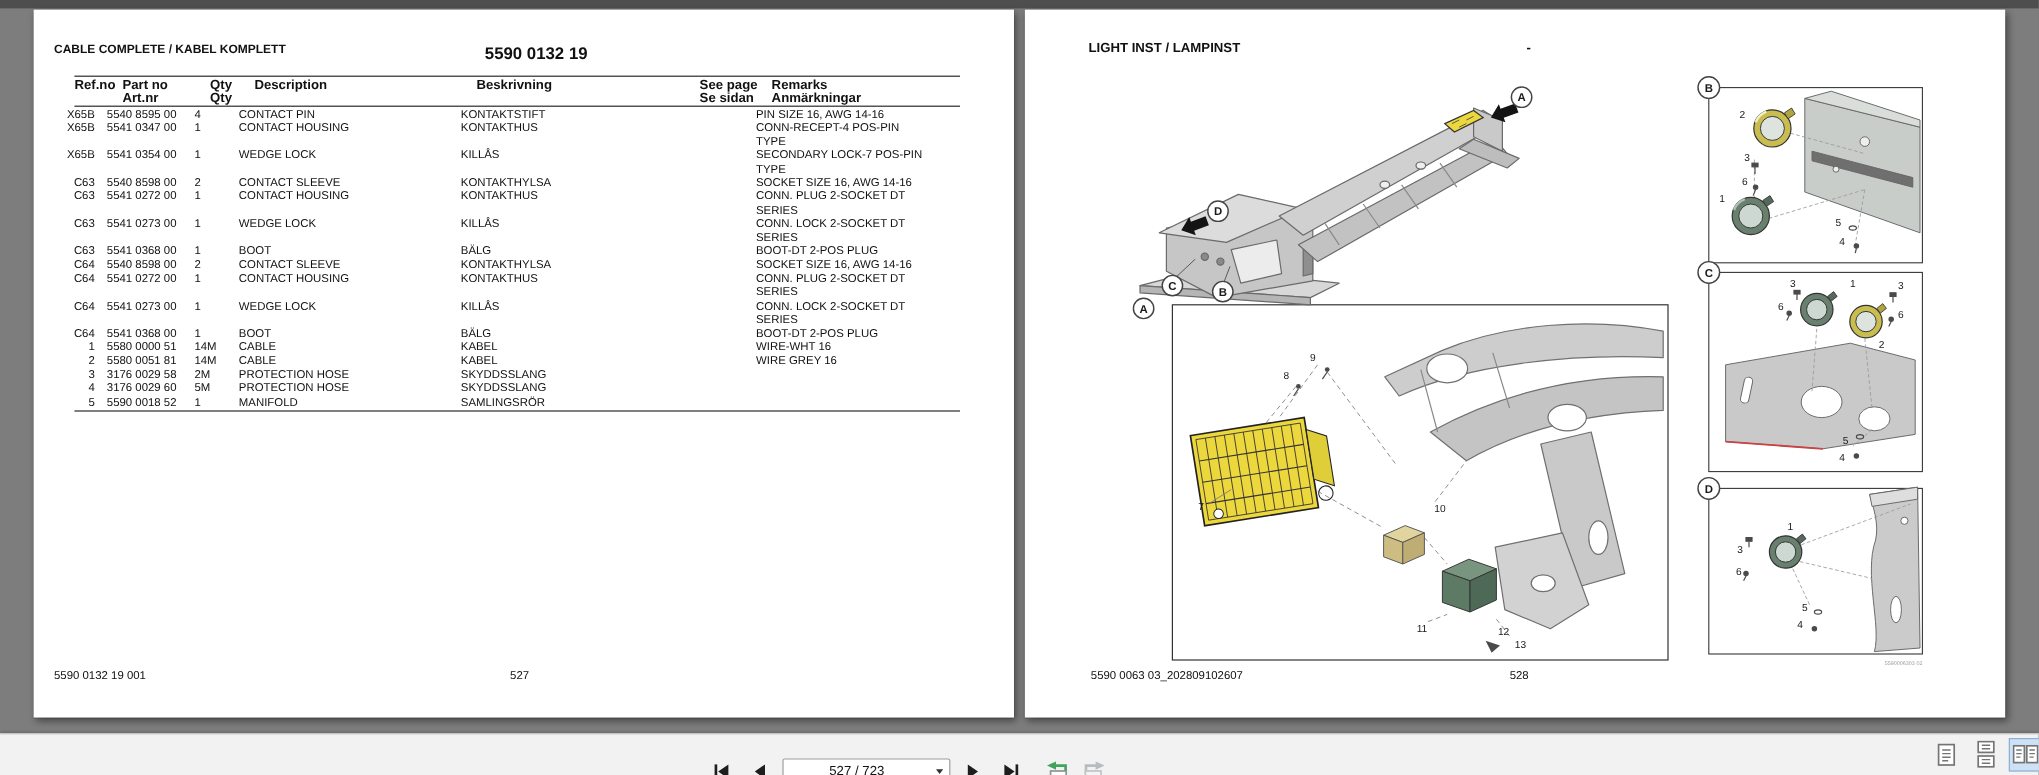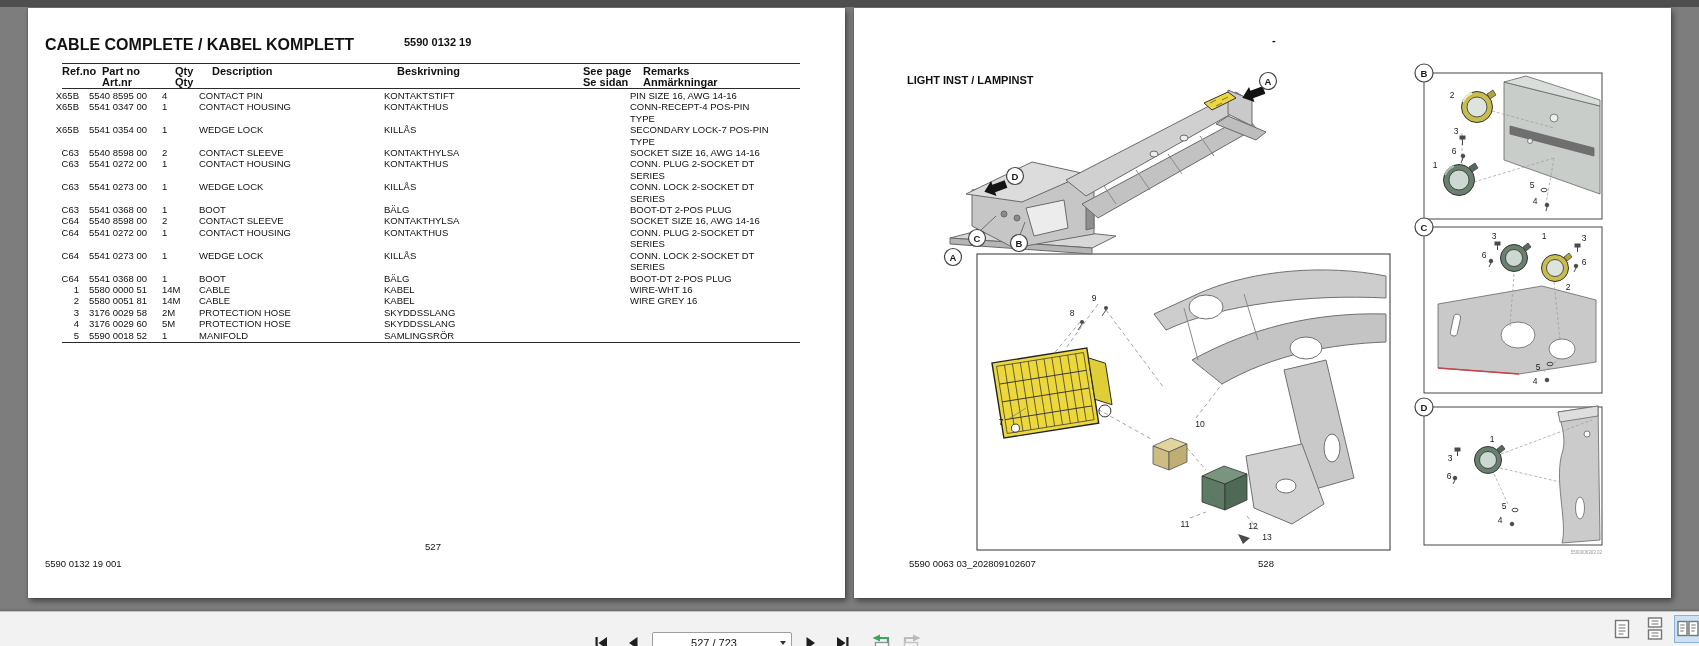--- a/index.html
+++ b/index.html
@@ -5,37 +5,37 @@
   html,body{margin:0;padding:0;}
   body{width:1699px;height:646px;background:#7d7d7d;overflow:hidden;position:relative;
        font-family:"Liberation Sans",sans-serif;-webkit-font-smoothing:antialiased;}
   .top-strip{position:absolute;top:0;left:0;width:100%;height:7px;background:#4e4e4e;}
   .page{position:absolute;top:8px;height:590px;width:817px;background:#fff;
         box-shadow:2px 3px 6px rgba(0,0,0,.45),0 0 1px rgba(0,0,0,.55);}
   .left-page{left:28px;}
   .right-page{left:854px;}
 
   
-  .lp-title{position:absolute;left:17px;top:28px;font-size:16px;font-weight:bold;color:#111;}
-  .lp-docnum{position:absolute;left:357px;top:28px;font-size:11px;font-weight:bold;color:#111;padding-left:19px;}
+  .lp-title{position:absolute;left:17px;top:28px;font-size:10px;font-weight:bold;color:#111;}
+  .lp-docnum{position:absolute;left:357px;top:28px;font-size:14px;font-weight:bold;color:#111;padding-left:19px;}
   .t-rule{position:absolute;left:34px;width:738px;height:0;border-top:1px solid #2b2b2b;}
   .rule-top{top:55px}.rule-mid{top:80px}.rule-bot{top:334px}
   .t-head{position:absolute;left:34px;top:58px;width:738px;display:grid;
           grid-template-columns:40px 73px 37px 185px 186px 60px 157px;
           font-size:11px;font-weight:bold;line-height:10.5px;color:#111;}
   .t-body{position:absolute;left:21px;top:82px;width:738px;font-size:9.5px;line-height:11.4px;color:#111;}
   .t-row{display:grid;grid-template-columns:40px 73px 37px 185px 186px 60px 157px;}
   .h-ref,.c-ref{text-align:right;padding-right:10px;}
   .hcell span{display:block;}
   .c-remarks{white-space:pre-line;}
   .lp-footer-ref{position:absolute;left:17px;top:550px;font-size:9.5px;color:#111;text-align:center;}
-  .lp-pagenum{position:absolute;left:370px;top:533px;width:70px;text-align:center;font-size:9.5px;color:#111;}
+  .lp-pagenum{position:absolute;left:370px;top:550px;width:70px;text-align:center;font-size:9.5px;color:#111;}
 
   
-  .rp-title{position:absolute;left:53px;top:26px;font-size:11px;font-weight:bold;color:#111;margin-top:40px;}
+  .rp-title{position:absolute;left:53px;top:26px;font-size:11px;font-weight:bold;color:#111;}
   .rp-dash{position:absolute;left:418px;top:26px;font-size:11px;font-weight:bold;color:#111;}
   .rp-art{position:absolute;left:0;top:0;}
   .rp-footer-ref{position:absolute;left:55px;top:550px;font-size:9.5px;color:#111;}
   .rp-pagenum{position:absolute;left:380px;top:550px;width:64px;text-align:center;font-size:9.5px;color:#111;}
   text{font-family:"Liberation Sans",sans-serif;}
   .num{font-size:8.5px;fill:#1a1a1a;}
   .callout{font-size:9.5px;font-weight:bold;fill:#1a1a1a;}
 
   
   .toolbar{position:absolute;left:0;bottom:0;width:100%;height:34px;background:#f2f2f2;

